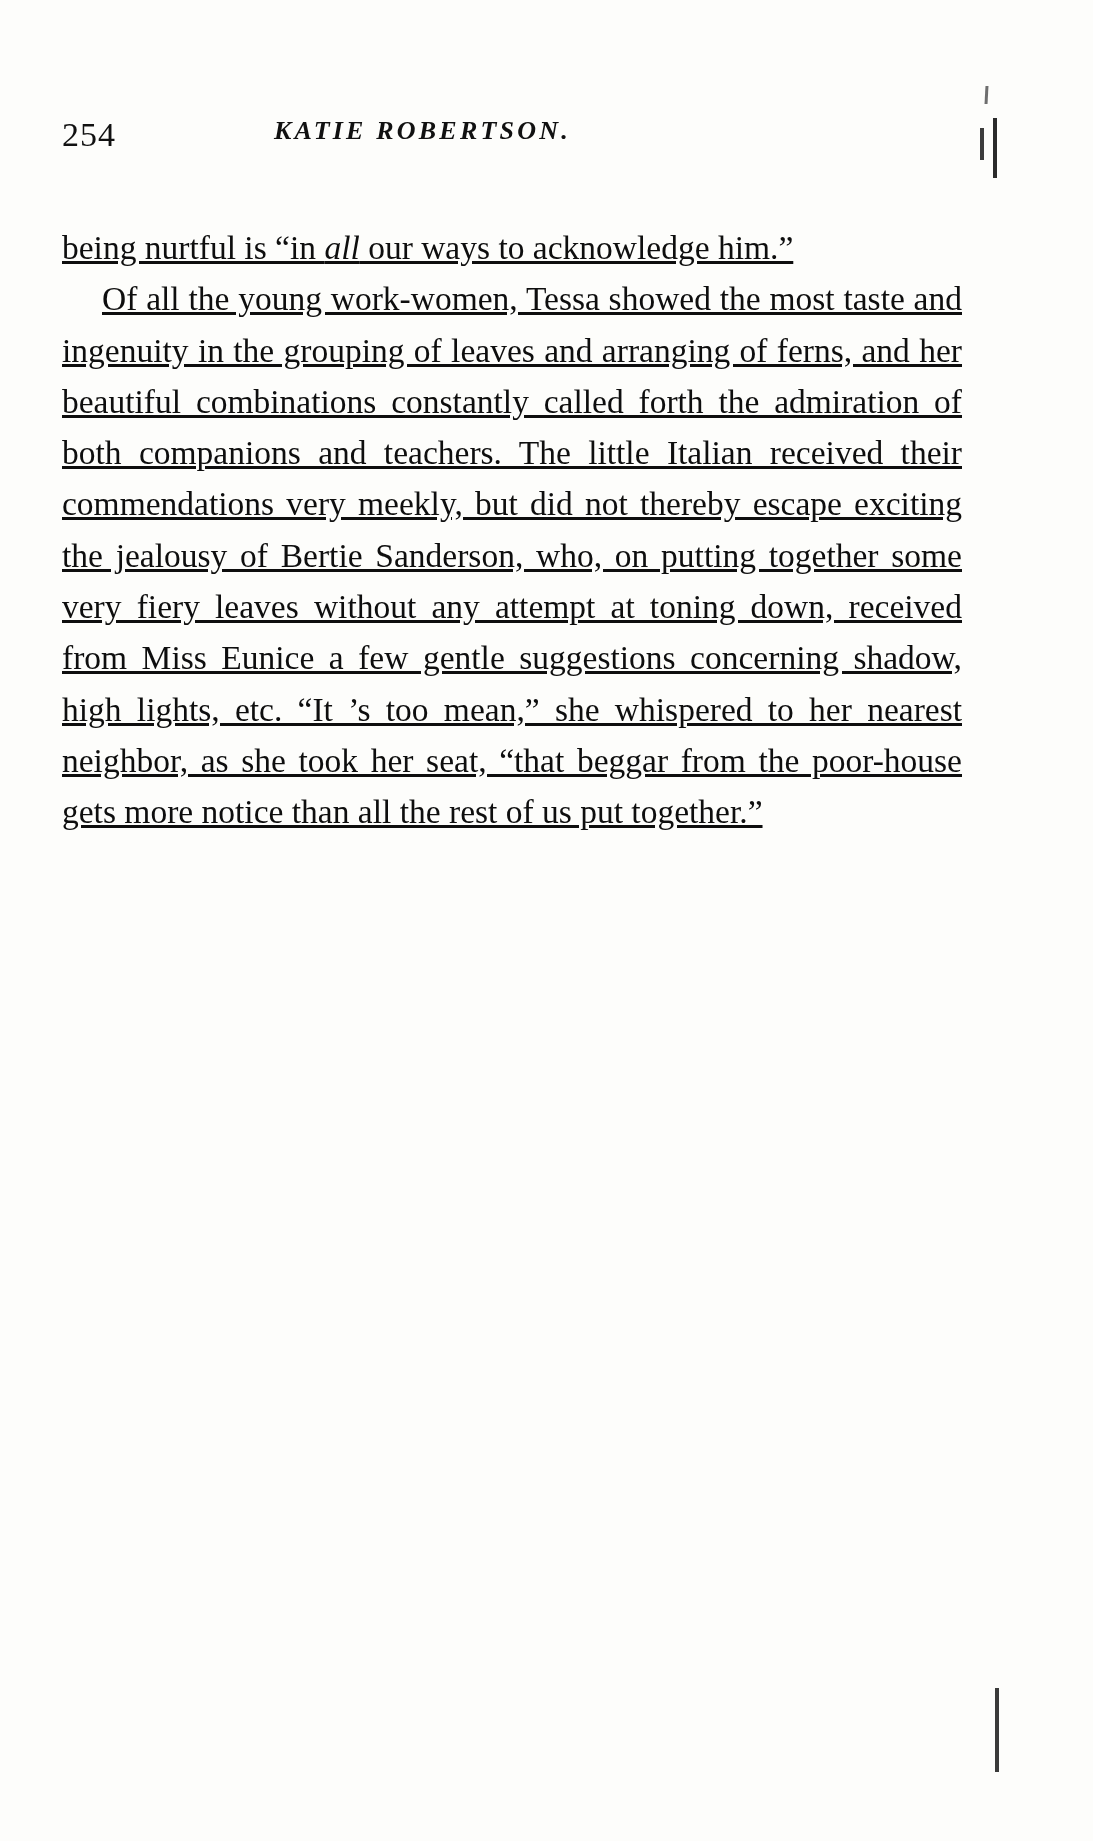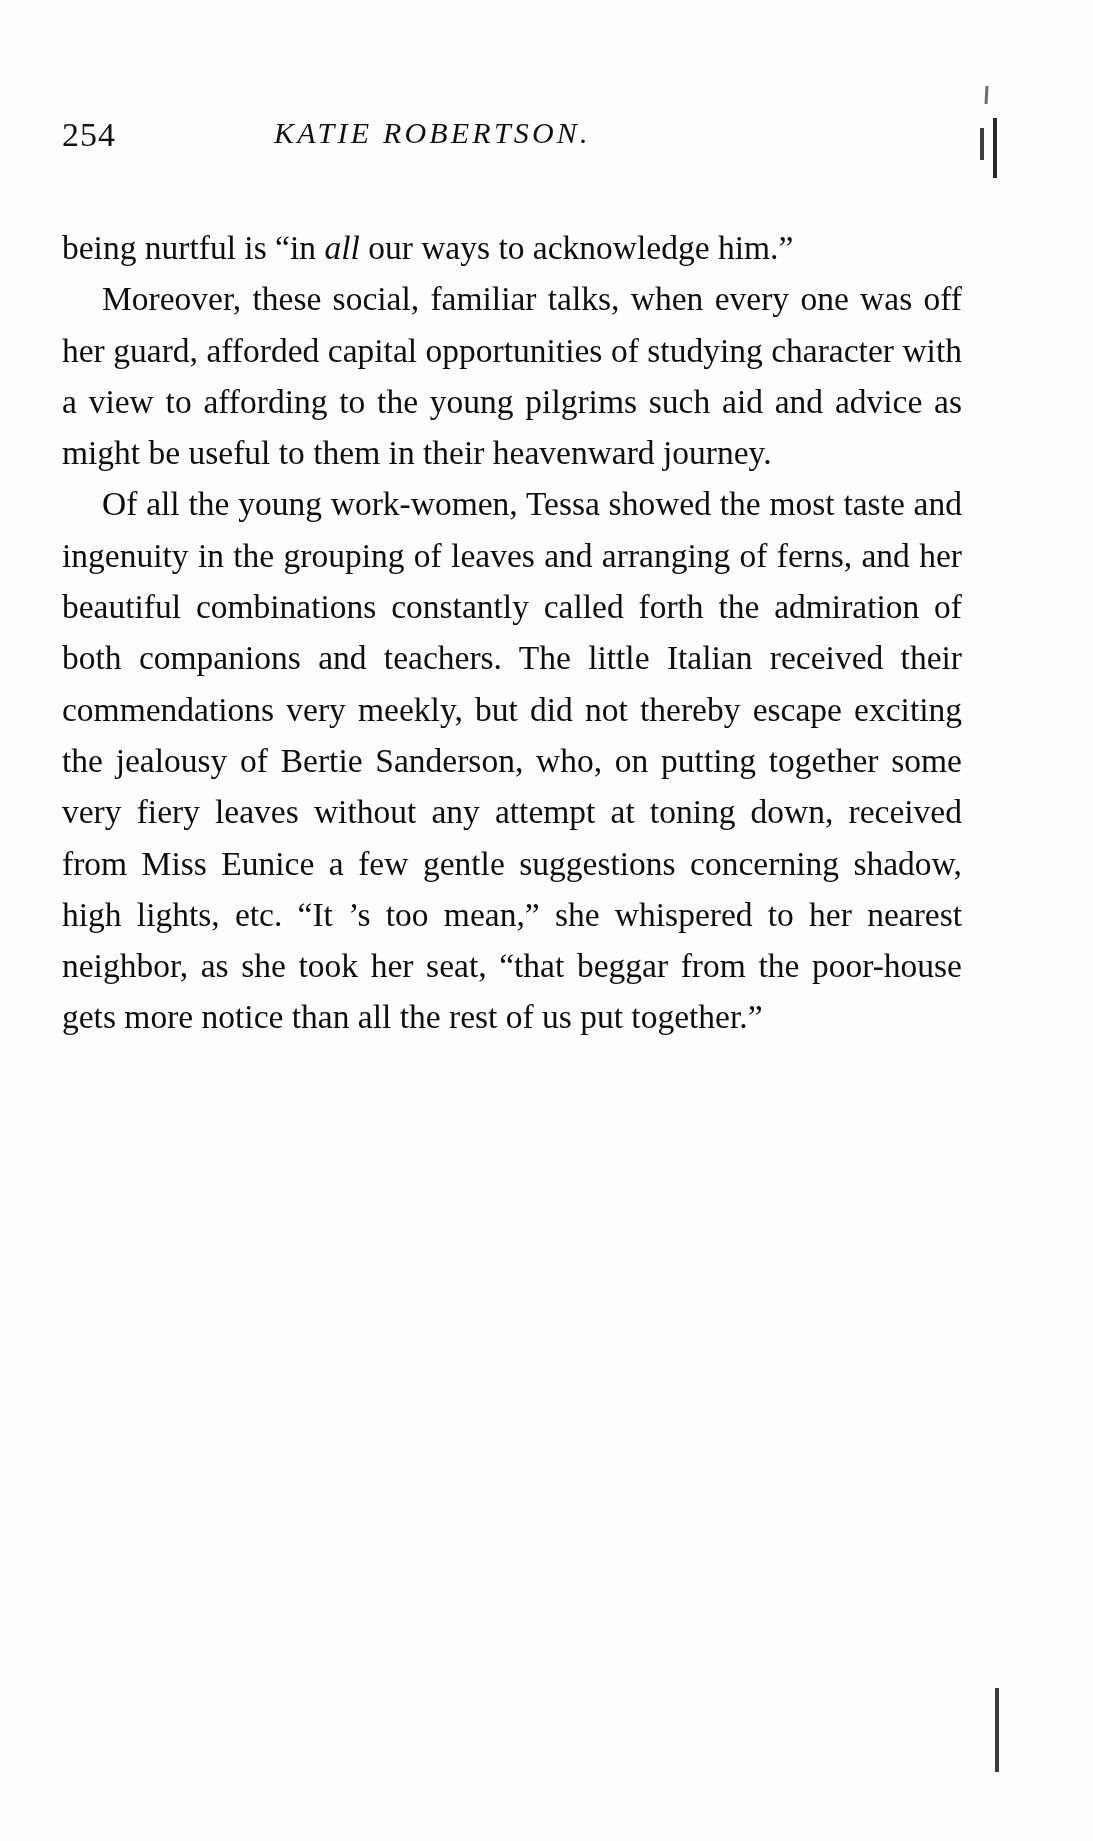--- a/index.html
+++ b/index.html
@@ -39,23 +39,23 @@
     top: 8px;
     font-size: 34px;
     letter-spacing: 1px;
     font-family: "Liberation Serif", serif;
     color: #111;
   }
   .head-title {
     position: absolute;
     left: 212px;
     top: 8px;
-    font-size: 30px;
+    font-size: 26px;
     font-style: italic;
-    font-weight: normal;
+    font-weight: bold;
     letter-spacing: 3.2px;
     color: #111;
     white-space: nowrap;
   }
 
   
   .edge-mark-a {
     position: absolute;
     left: 985px;
     top: 86px;
@@ -91,20 +91,21 @@
 
   
   .body-text {
     position: absolute;
     left: 62px;
     top: 222px;
     width: 900px;
     font-size: 33.5px;
     line-height: 51.3px;
     color: #0e0e0e;
+    text-decoration: underline;
   }
   .para {
     margin: 0;
     text-align: justify;
     text-justify: inter-word;
     hyphens: manual;
   }
   .para.indent {
     text-indent: 40px;
   }
@@ -124,17 +125,16 @@
 
   <div class="edge-mark-a"></div>
   <div class="edge-mark-b"></div>
   <div class="edge-mark-c"></div>
   <div class="edge-mark-d"></div>
 
   <div class="body-text">
     <p class="para">
       <span>being nurtful is “in </span><em>all</em><span> our ways to acknowledge him.”</span>
     </p>
-    <p class="para indent">Moreover, these social, familiar talks, when every one was off her guard, afforded capital opportunities of studying character with a view to affording to the young pilgrims such aid and advice as might be useful to them in their heavenward journey.</p>
     <p class="para indent">Of all the young work-women, Tessa showed the most taste and ingenuity in the grouping of leaves and arranging of ferns, and her beautiful combinations constantly called forth the admiration of both companions and teachers. The little Italian received their commendations very meekly, but did not thereby escape exciting the jealousy of Bertie Sanderson, who, on putting together some very fiery leaves without any attempt at toning down, received from Miss Eunice a few gentle suggestions concerning shadow, high lights, etc. “It ’s too mean,” she whispered to her nearest neighbor, as she took her seat, “that beggar from the poor-house gets more notice than all the rest of us put together.”</p>
   </div>
 
 </div>
 
 </body></html>

